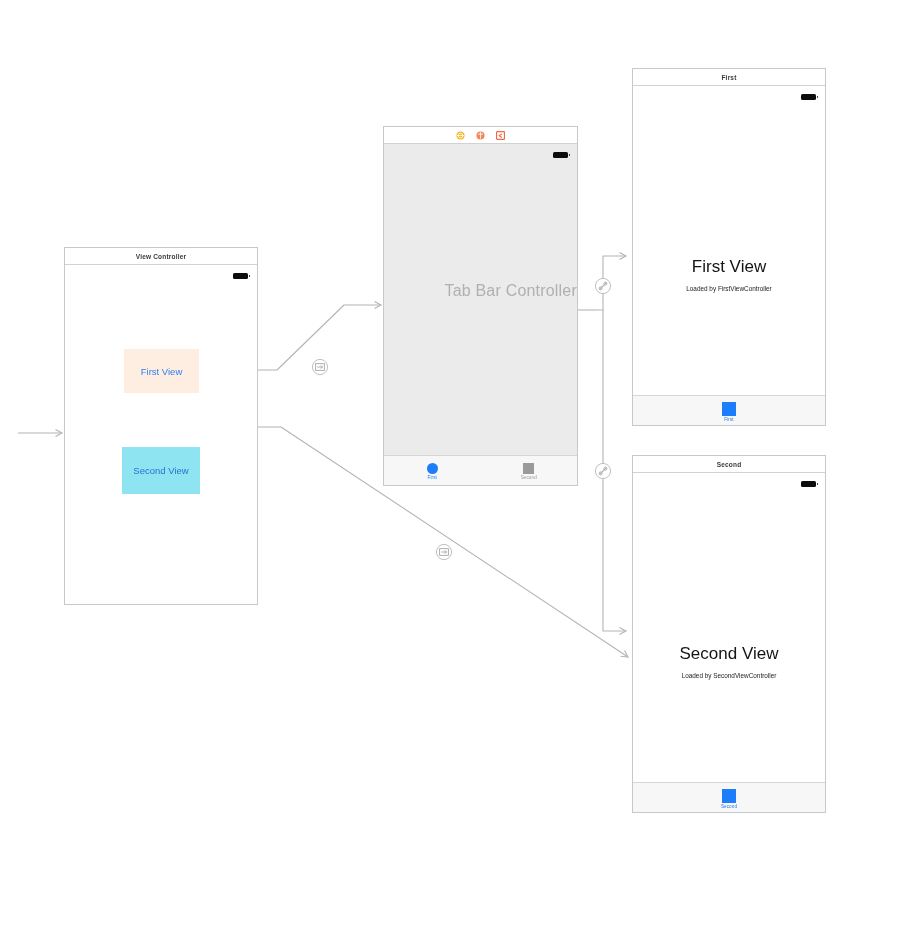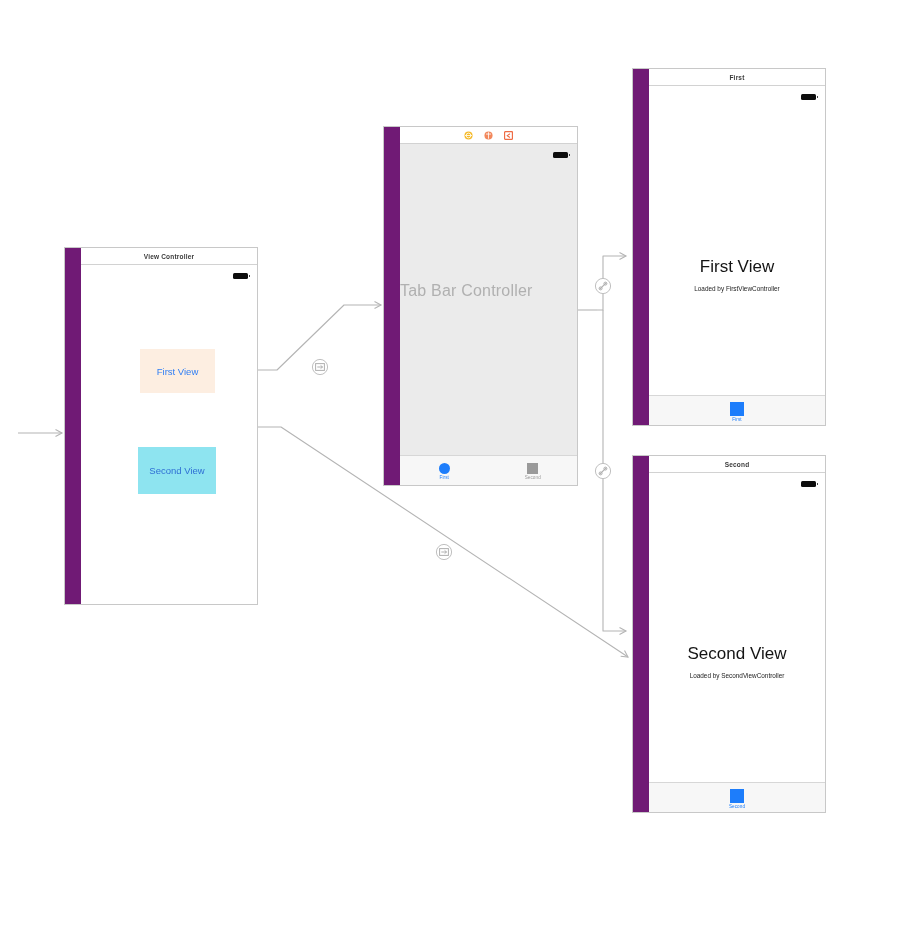--- a/index.html
+++ b/index.html
@@ -30,25 +30,24 @@
     left: 0; top: 0;
     width: 904px;
     height: 926px;
     pointer-events: none;
     z-index: 1;
   }
 
   
   .scene {
     position: absolute;
-    background: #701a75;
+    background: #b91c1c;
     border: 1px solid #c8c8c8;
     box-sizing: border-box;
     z-index: 2;
-    padding-left: 16px;
   }
   .scene-title {
     height: 17px;
     line-height: 17px;
     text-align: center;
     font-size: 6.5px;
     font-weight: bold;
     color: #3a3a3a;
     border-bottom: 1px solid #d2d2d2;
     background: #ffffff;
@@ -108,21 +107,21 @@
     box-sizing: border-box;
   }
   .vc-button.first  { background: #fdeee1; }
   .vc-button.second { background: #8ee4f0; color:#2f6fd4; }
 
   
   .tbc-label {
     position: absolute;
     left: 0; right: 0;
     top: 138px;
-    text-align: left;
+    text-align: right;
     font-size: 16px;
     color: #b0b0b0;
     letter-spacing: .2px;
   }
 
   
   .tabbar {
     position: absolute;
     left: 0; right: 0; bottom: 0;
     height: 30px;

